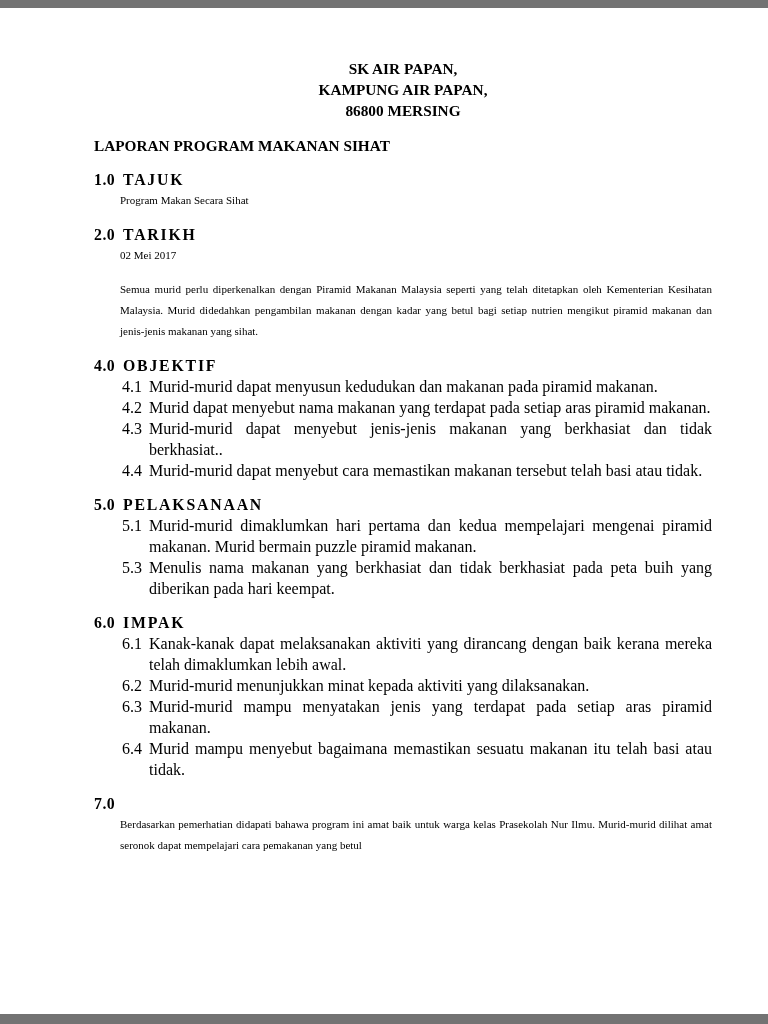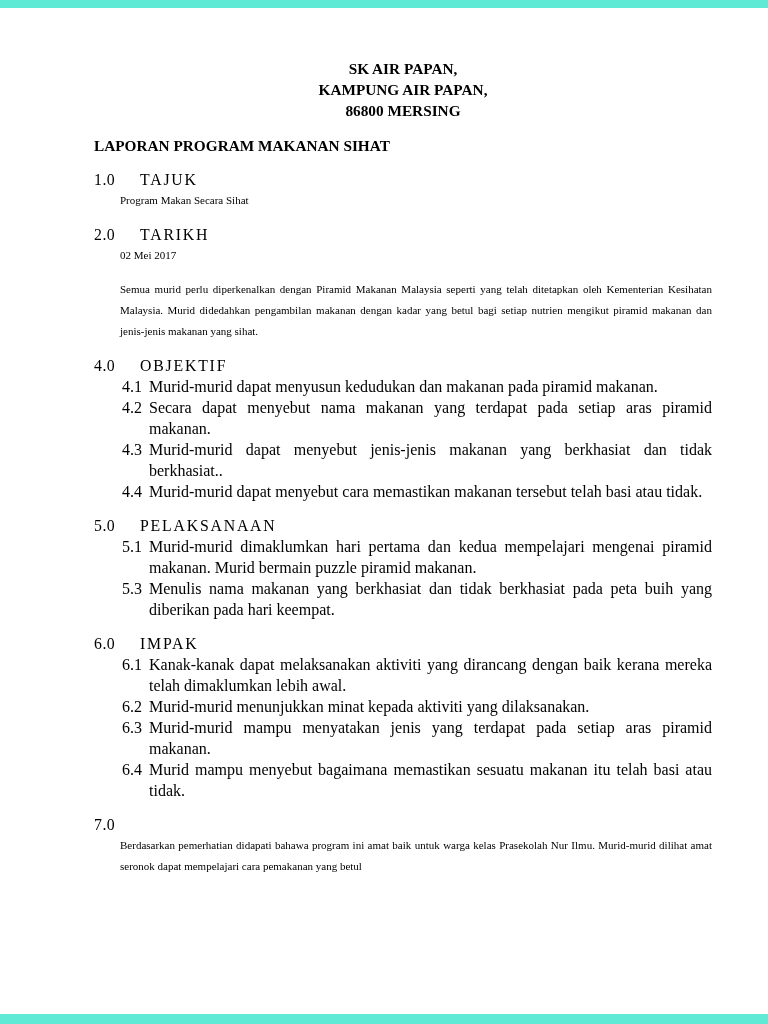--- a/index.html
+++ b/index.html
@@ -6,21 +6,21 @@
     margin: 0;
     padding: 0;
     background: #ececec;
     font-family: "Liberation Serif", "DejaVu Serif", serif;
   }
   .viewport {
     position: relative;
     width: 768px;
     height: 1024px;
     margin: 0 auto;
-    background: #5eead4;
+    background: #737373;
     overflow: hidden;
   }
   .page {
     position: absolute;
     top: 8px;
     left: 0;
     width: 768px;
     height: 1006px;
     background: #ffffff;
     box-sizing: border-box;
@@ -37,25 +37,24 @@
   .doc-title {
     font-weight: bold;
     font-size: 15.3px;
     line-height: 21px;
     margin-top: 14px;
   }
   .section {
     margin-top: 13px;
   }
   .section-heading {
-    font-weight: normal;
+    font-weight: bold;
     font-size: 15.8px;
     line-height: 21px;
     display: flex;
-    gap: 17px;
   }
   .section-heading .sec-num {
     width: 29px;
     flex-shrink: 0;
     letter-spacing: 0.5px;
   }
   .section-heading .sec-label {
     letter-spacing: 1.8px;
   }
   .section-body {
@@ -120,21 +119,21 @@
         <span class="sec-num">4.0</span>
         <span class="sec-label">OBJEKTIF</span>
       </div>
       <div class="section-items">
         <div class="item">
           <span class="item-num">4.1</span>
           <div class="item-text">Murid-murid dapat menyusun kedudukan dan makanan pada piramid makanan.</div>
         </div>
         <div class="item">
           <span class="item-num">4.2</span>
-          <div class="item-text">Secara dapat menyebut nama makanan yang terdapat pada setiap aras piramid makanan.</div>
+          <div class="item-text">Murid dapat menyebut nama makanan yang terdapat pada setiap aras piramid makanan.</div>
         </div>
         <div class="item">
           <span class="item-num">4.3</span>
           <div class="item-text">Murid-murid dapat menyebut jenis-jenis makanan yang berkhasiat dan tidak berkhasiat..</div>
         </div>
         <div class="item">
           <span class="item-num">4.4</span>
           <div class="item-text">Murid-murid dapat menyebut cara memastikan makanan tersebut telah basi atau tidak.</div>
         </div>
       </div>

